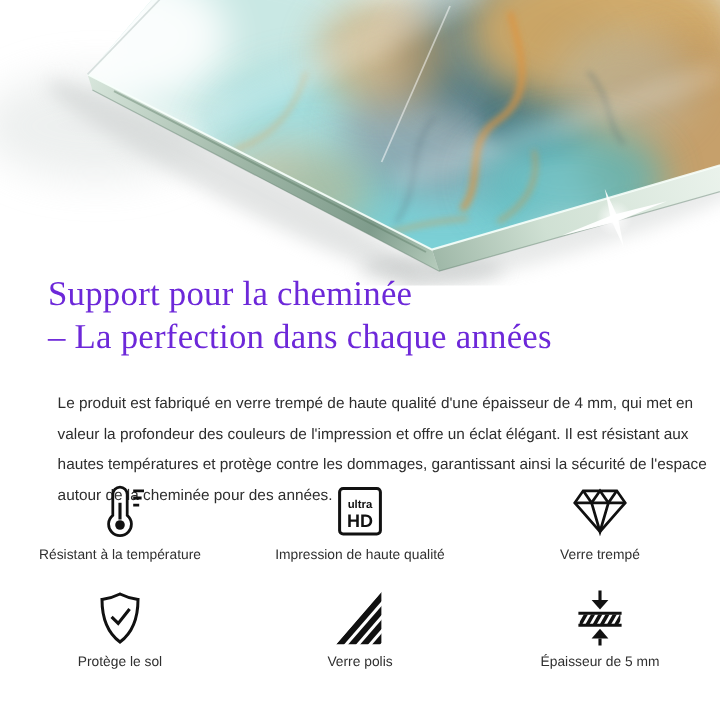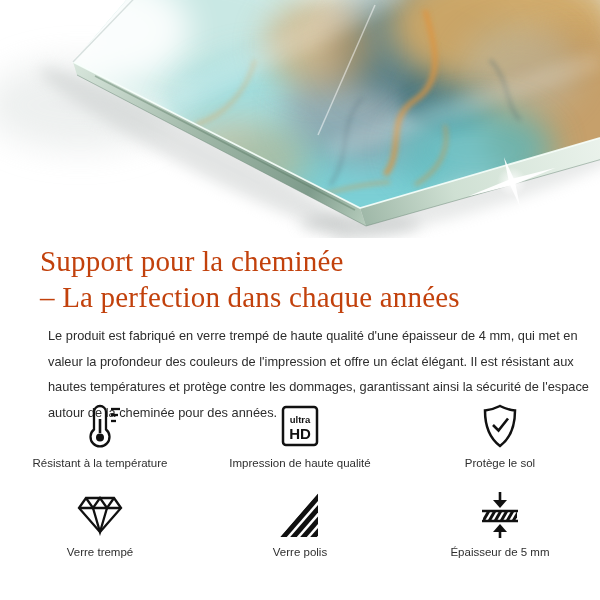--- a/index.html
+++ b/index.html
@@ -6,24 +6,24 @@
   body{
     width:600px;height:600px;overflow:hidden;background:#ffffff;
     font-family:"Liberation Sans", sans-serif;
   }
   .page{position:relative;width:600px;height:600px;background:#ffffff;}
 
   .hero{position:absolute;top:0;left:0;width:600px;height:238px;}
   .hero svg{display:block;}
 
   .heading{
-    position:absolute;top:224px;left:40px;width:540px;
+    position:absolute;top:208px;left:40px;width:540px;
     font-family:"Liberation Serif", serif;
     font-size:29px;line-height:36px;font-weight:400;
-    color:#c2410c;letter-spacing:.2px;
+    color:#6d28d9;letter-spacing:.2px;
   }
   .heading span{display:block;}
 
   .paragraph{
     position:absolute;top:310px;left:48px;width:545px;
     font-size:12.8px;line-height:25.8px;color:#2d2d2d;
   }
 
   .features{
     position:absolute;top:402px;left:0;width:600px;
@@ -167,38 +167,38 @@
           <rect x="3" y="3" width="34" height="38" rx="3" stroke-width="2.5"></rect>
           <text x="20" y="19" font-size="9.5" text-anchor="middle">ultra</text>
           <text x="20" y="35" font-size="15" text-anchor="middle">HD</text>
         </svg>
       </div>
       <div class="label">Impression de haute qualité</div>
     </div>
 
     <div class="feature">
       <div class="icon-box">
-        <svg class="ic" width="44" height="46" viewBox="0 0 44 46">
-          <path d="M22,3 C27,5.5 32,7 37,7.5 C37,20 34,34 22,43 C10,34 7,20 7,7.5 C12,7 17,5.5 22,3 Z" stroke-width="2.5"></path>
-          <path d="M15,22 L20.5,27.5 L30,15.5" stroke-width="2.6"></path>
-        </svg>
-      </div>
-      <div class="label">Protège le sol</div>
-    </div>
-
-    <div class="feature">
-      <div class="icon-box">
         <svg class="ic" width="48" height="42" viewBox="0 0 48 42" stroke-width="2.2" stroke-linejoin="miter">
           <path d="M10,4 L38,4 L45,14 L24,38 L3,14 Z"></path>
           <line x1="3" y1="14" x2="45" y2="14"></line>
           <path d="M10,4 L17,14 L24,4 L31,14 L38,4"></path>
           <path d="M17,14 L24,38 L31,14"></path>
         </svg>
       </div>
       <div class="label">Verre trempé</div>
+    </div>
+
+    <div class="feature">
+      <div class="icon-box">
+        <svg class="ic" width="44" height="46" viewBox="0 0 44 46">
+          <path d="M22,3 C27,5.5 32,7 37,7.5 C37,20 34,34 22,43 C10,34 7,20 7,7.5 C12,7 17,5.5 22,3 Z" stroke-width="2.5"></path>
+          <path d="M15,22 L20.5,27.5 L30,15.5" stroke-width="2.6"></path>
+        </svg>
+      </div>
+      <div class="label">Protège le sol</div>
     </div>
 
     <div class="feature">
       <div class="icon-box">
         <svg width="46" height="48" viewBox="0 0 46 48">
           <defs>
               <clipPath id="triClip">
                 <path d="M3,46 L41,2 L41,46 Z"></path>
               </clipPath>
             </defs>

